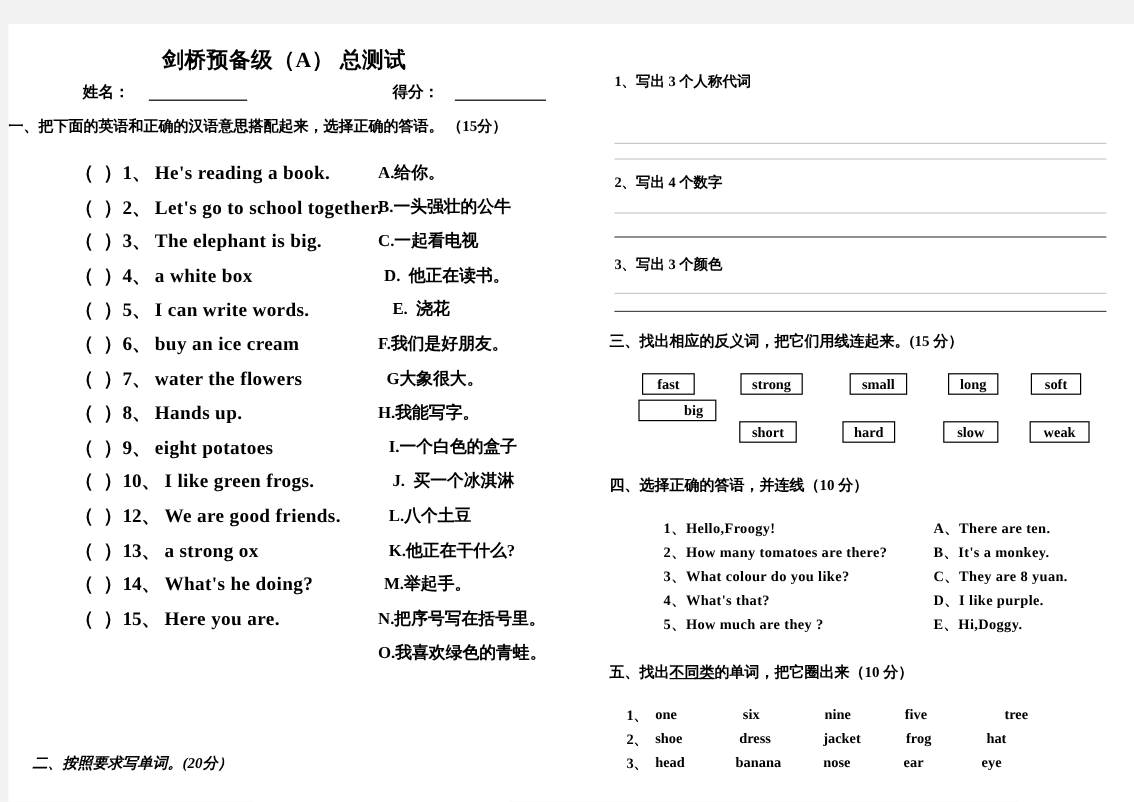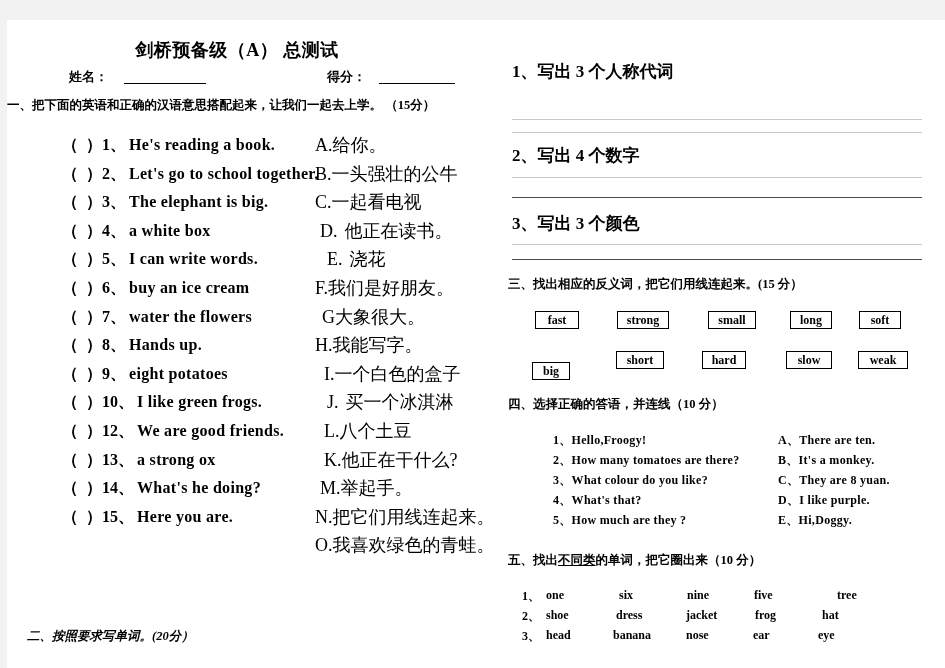--- a/index.html
+++ b/index.html
@@ -98,38 +98,38 @@
     font-weight: bold;
     white-space: nowrap;
     line-height: 14px;
   }
   .mrow .paren-l { display: inline-block; width: 10px; }
   .mrow .paren-r { display: inline-block; width: 30px; text-align: right; }
   .mrow .num { display: inline-block; margin-right: 3px; }
   .mrow .txt { letter-spacing: 0.3px; }
   .zrow {
     height: 28.6px;
-    font-size: 18px;
-    font-weight: normal;
+    font-size: 14px;
+    font-weight: bold;
     white-space: nowrap;
     line-height: 14px;
   }
   .zrow .zkey { display: inline-block; }
   .zrow.ind { padding-left: 7px; }
   .zrow.ind2 { padding-left: 12px; }
   .zrow.ind3 { padding-left: 5px; }
   .zrow.ind4 { padding-left: 9px; }
   .zrow .gap { display: inline-block; width: 7px; }
 
   
   .prompts { position: absolute; left: 0; top: 0; width: 455px; }
   .prompt {
     position: absolute;
     left: 22px;
-    font-size: 17px;
+    font-size: 12px;
     font-weight: bold;
     white-space: nowrap;
   }
   .rule {
     position: absolute;
     left: 22px;
     width: 410px;
     height: 0;
   }
   .rule.thin  { border-bottom: 1px solid #c9c9c9; }
@@ -195,21 +195,21 @@
 
     <div class="doc-title">剑桥预备级（A）   总测试</div>
 
     <div class="idrow">
       <span class="lbl-name">姓名：</span>
       <span class="blank-name"></span>
       <span class="lbl-score">得分：</span>
       <span class="blank-score"></span>
     </div>
 
-    <div class="sec-head sec1">一、把下面的英语和正确的汉语意思搭配起来，让我们一起去上学。 （15分）</div>
+    <div class="sec-head sec1">一、把下面的英语和正确的汉语意思搭配起来，选择正确的答语。 （15分）</div>
 
     <div class="match-wrap">
       <div class="mlist-en">
         <div class="mrow"><span class="paren-l">（</span><span class="paren-r">）</span><span class="num">1、</span><span class="txt">He's reading a book.</span></div>
         <div class="mrow"><span class="paren-l">（</span><span class="paren-r">）</span><span class="num">2、</span><span class="txt">Let's go to school together.</span></div>
         <div class="mrow"><span class="paren-l">（</span><span class="paren-r">）</span><span class="num">3、</span><span class="txt">The elephant is big.</span></div>
         <div class="mrow"><span class="paren-l">（</span><span class="paren-r">）</span><span class="num">4、</span><span class="txt">a white box</span></div>
         <div class="mrow"><span class="paren-l">（</span><span class="paren-r">）</span><span class="num">5、</span><span class="txt">I can write words.</span></div>
         <div class="mrow"><span class="paren-l">（</span><span class="paren-r">）</span><span class="num">6、</span><span class="txt">buy an ice cream</span></div>
         <div class="mrow"><span class="paren-l">（</span><span class="paren-r">）</span><span class="num">7、</span><span class="txt">water the flowers</span></div>
@@ -229,21 +229,21 @@
         <div class="zrow ind3"><span class="zkey">D.</span><span class="gap"></span><span>他正在读书。</span></div>
         <div class="zrow ind2"><span class="zkey">E.</span><span class="gap"></span><span>浇花</span></div>
         <div class="zrow"><span class="zkey">F.</span><span>我们是好朋友。</span></div>
         <div class="zrow ind"><span class="zkey">G</span><span>大象很大。</span></div>
         <div class="zrow"><span class="zkey">H.</span><span>我能写字。</span></div>
         <div class="zrow ind4"><span class="zkey">I.</span><span>一个白色的盒子</span></div>
         <div class="zrow ind2"><span class="zkey">J.</span><span class="gap"></span><span>买一个冰淇淋</span></div>
         <div class="zrow ind4"><span class="zkey">L.</span><span>八个土豆</span></div>
         <div class="zrow ind4"><span class="zkey">K.</span><span>他正在干什么?</span></div>
         <div class="zrow ind3"><span class="zkey">M.</span><span>举起手。</span></div>
-        <div class="zrow"><span class="zkey">N.</span><span>把它们用线连起来。</span></div>
+        <div class="zrow"><span class="zkey">N.</span><span>把序号写在括号里。</span></div>
         <div class="zrow"><span class="zkey">O.</span><span>我喜欢绿色的青蛙。</span></div>
       </div>
     </div>
 
     <div class="sec-head sec2">二、按照要求写单词。(20分）</div>
   </div>
 
   <div class="col-right">
 
     <div class="prompts">
@@ -262,21 +262,21 @@
 
     <div class="sec3-head">三、找出相应的反义词，把它们用线连起来。(15 分）</div>
 
     <div>
       <div class="wordbox" style="left:45px;  top:291px; width:42px;">fast</div>
       <div class="wordbox" style="left:127px; top:291px; width:50px;">strong</div>
       <div class="wordbox" style="left:218px; top:291px; width:46px;">small</div>
       <div class="wordbox" style="left:300px; top:291px; width:40px;">long</div>
       <div class="wordbox" style="left:369px; top:291px; width:40px;">soft</div>
 
-      <div class="wordbox" style="left:42px;  top:342px; width:36px;">big</div>
+      <div class="wordbox" style="left:42px;  top:313px; width:36px;padding-left:27px;">big</div>
       <div class="wordbox" style="left:126px; top:331px; width:46px;">short</div>
       <div class="wordbox" style="left:212px; top:331px; width:42px;">hard</div>
       <div class="wordbox" style="left:296px; top:331px; width:44px;">slow</div>
       <div class="wordbox" style="left:368px; top:331px; width:48px;">weak</div>
     </div>
 
     <div class="sec4-head">四、选择正确的答语，并连线（10 分）</div>
 
     <div>
       <div class="q4" style="top:412px;">1、Hello,Froogy!</div>

